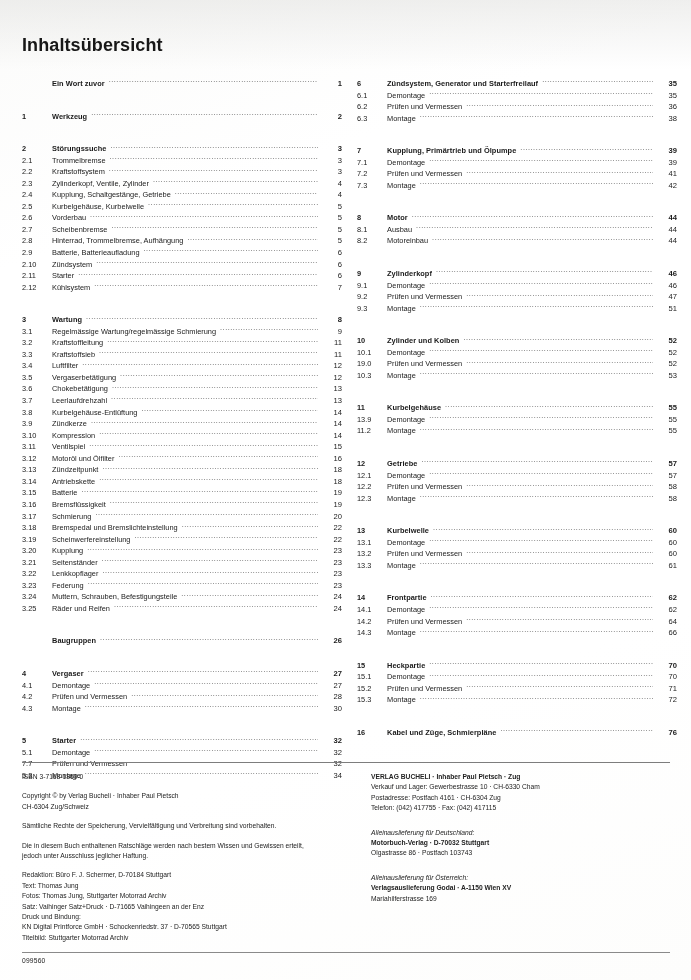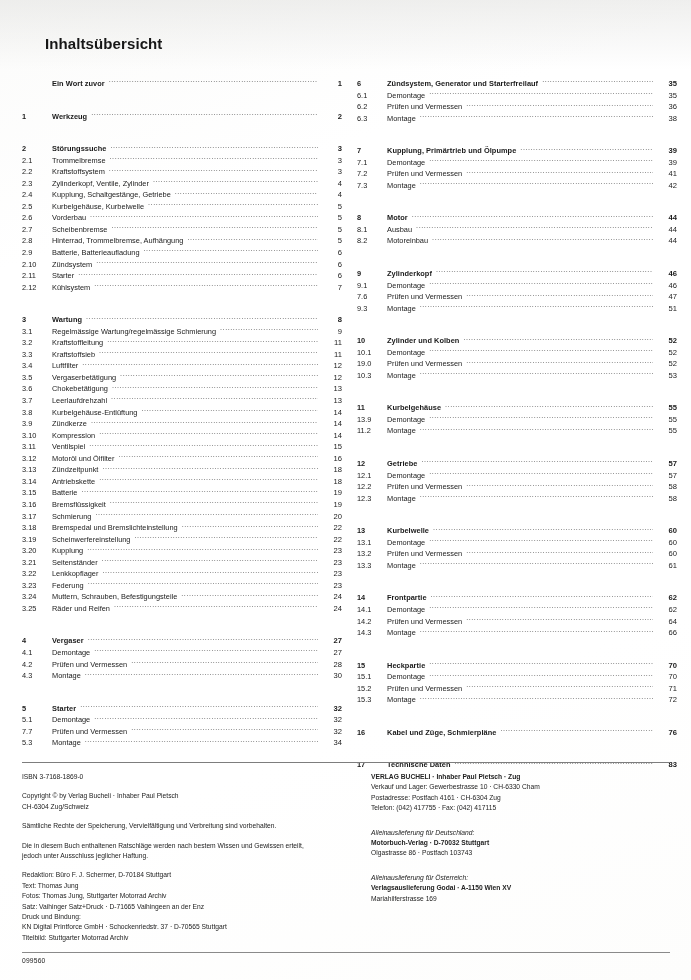--- a/index.html
+++ b/index.html
@@ -27,25 +27,24 @@
     position: absolute;
     top: 0; left: 0; right: 0; height: 70px;
     background: linear-gradient(180deg, rgba(226,226,224,0.55) 0%, rgba(255,255,255,0) 100%);
     pointer-events: none;
   }
 
   .title {
     position: absolute;
     left: 22px;
     top: 35px;
-    font-size: 15px;
+    font-size: 18px;
     font-weight: bold;
     letter-spacing: 0.1px;
     color: #171717;
-    margin-left: 23px;
   }
 
   .columns {
     position: absolute;
     top: 62px;
     left: 0;
     width: 691px;
   }
   .col {
     position: absolute;
@@ -395,20 +394,26 @@
           <span class="label">Muttern, Schrauben, Befestigungsteile</span>
           <span class="dots"></span>
           <span class="page-no">24</span>
         </div>
         <div class="row">
           <span class="num">3.25</span>
           <span class="label">Räder und Reifen</span>
           <span class="dots"></span>
           <span class="page-no">24</span>
         </div>
+        <div class="row major gap-lg nonum">
+          <span class="num"></span>
+          <span class="label">Baugruppen</span>
+          <span class="dots"></span>
+          <span class="page-no">26</span>
+        </div>
         <div class="row major gap-lg">
           <span class="num">4</span>
           <span class="label">Vergaser</span>
           <span class="dots"></span>
           <span class="page-no">27</span>
         </div>
         <div class="row">
           <span class="num">4.1</span>
           <span class="label">Demontage</span>
           <span class="dots"></span>
@@ -524,21 +529,21 @@
           <span class="dots"></span>
           <span class="page-no">46</span>
         </div>
         <div class="row">
           <span class="num">9.1</span>
           <span class="label">Demontage</span>
           <span class="dots"></span>
           <span class="page-no">46</span>
         </div>
         <div class="row">
-          <span class="num">7.6</span>
+          <span class="num">9.2</span>
           <span class="label">Prüfen und Vermessen</span>
           <span class="dots"></span>
           <span class="page-no">47</span>
         </div>
         <div class="row">
           <span class="num">9.3</span>
           <span class="label">Montage</span>
           <span class="dots"></span>
           <span class="page-no">51</span>
         </div>
@@ -678,26 +683,20 @@
           <span class="num">15.3</span>
           <span class="label">Montage</span>
           <span class="dots"></span>
           <span class="page-no">72</span>
         </div>
         <div class="row major gap-lg">
           <span class="num">16</span>
           <span class="label">Kabel und Züge, Schmierpläne</span>
           <span class="dots"></span>
           <span class="page-no">76</span>
-        </div>
-        <div class="row major gap-lg">
-          <span class="num">17</span>
-          <span class="label">Technische Daten</span>
-          <span class="dots"></span>
-          <span class="page-no">83</span>
         </div>
       </div>
   </div>
 
   <div class="footer-rule"></div>
 
   <div class="footer">
 
     <div class="fcol fleft">
       <div class="blk">

